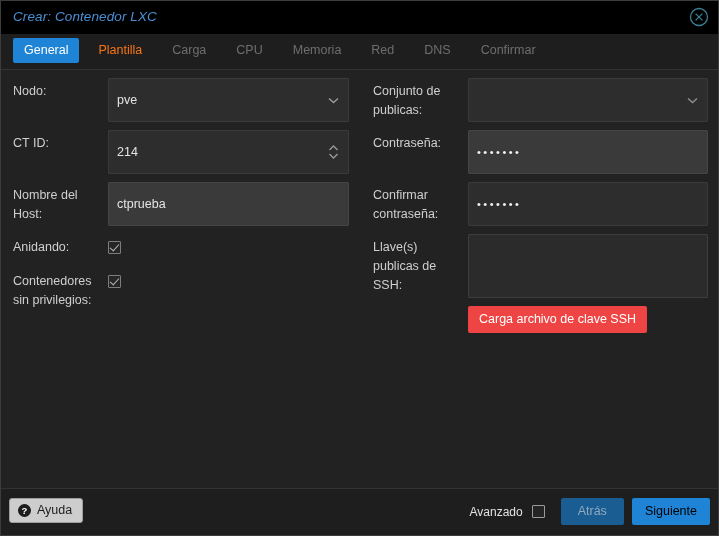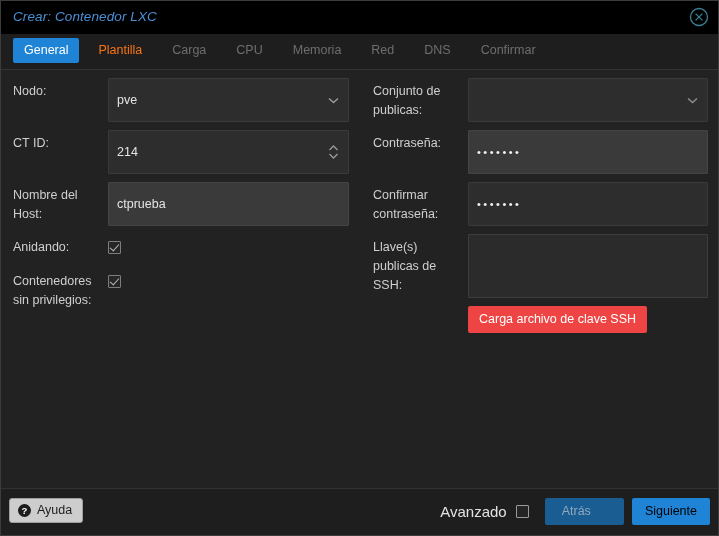--- a/index.html
+++ b/index.html
@@ -263,39 +263,39 @@
   }
   .footer-right {
     position: absolute;
     right: 8px;
     top: 9px;
     display: flex;
     align-items: center;
     gap: 8px;
   }
   .adv-label {
-    font-size: 15px;
+    font-size: 12px;
     color: #e2e2e2;
     margin-right: 1px;
   }
   .adv-box {
     width: 13px;
     height: 13px;
     border: 1px solid #9a9a9a;
     background: #242424;
     box-sizing: border-box;
     cursor: pointer;
     border-radius: 1px;
     margin-right: 8px;
   }
   .btn-back {
     background: #1a5d92;
     color: #8fa9bd;
     font-size: 12.5px;
-    padding: 6px 33px 7px 17px;
+    padding: 6px 17px 7px 17px;
     border: none;
     border-radius: 2px;
     cursor: default;
     line-height: 14px;
     font-family: "Liberation Sans", sans-serif;
   }
   .btn-next {
     background: #1f84d6;
     color: #000000;
     font-size: 12.5px;

